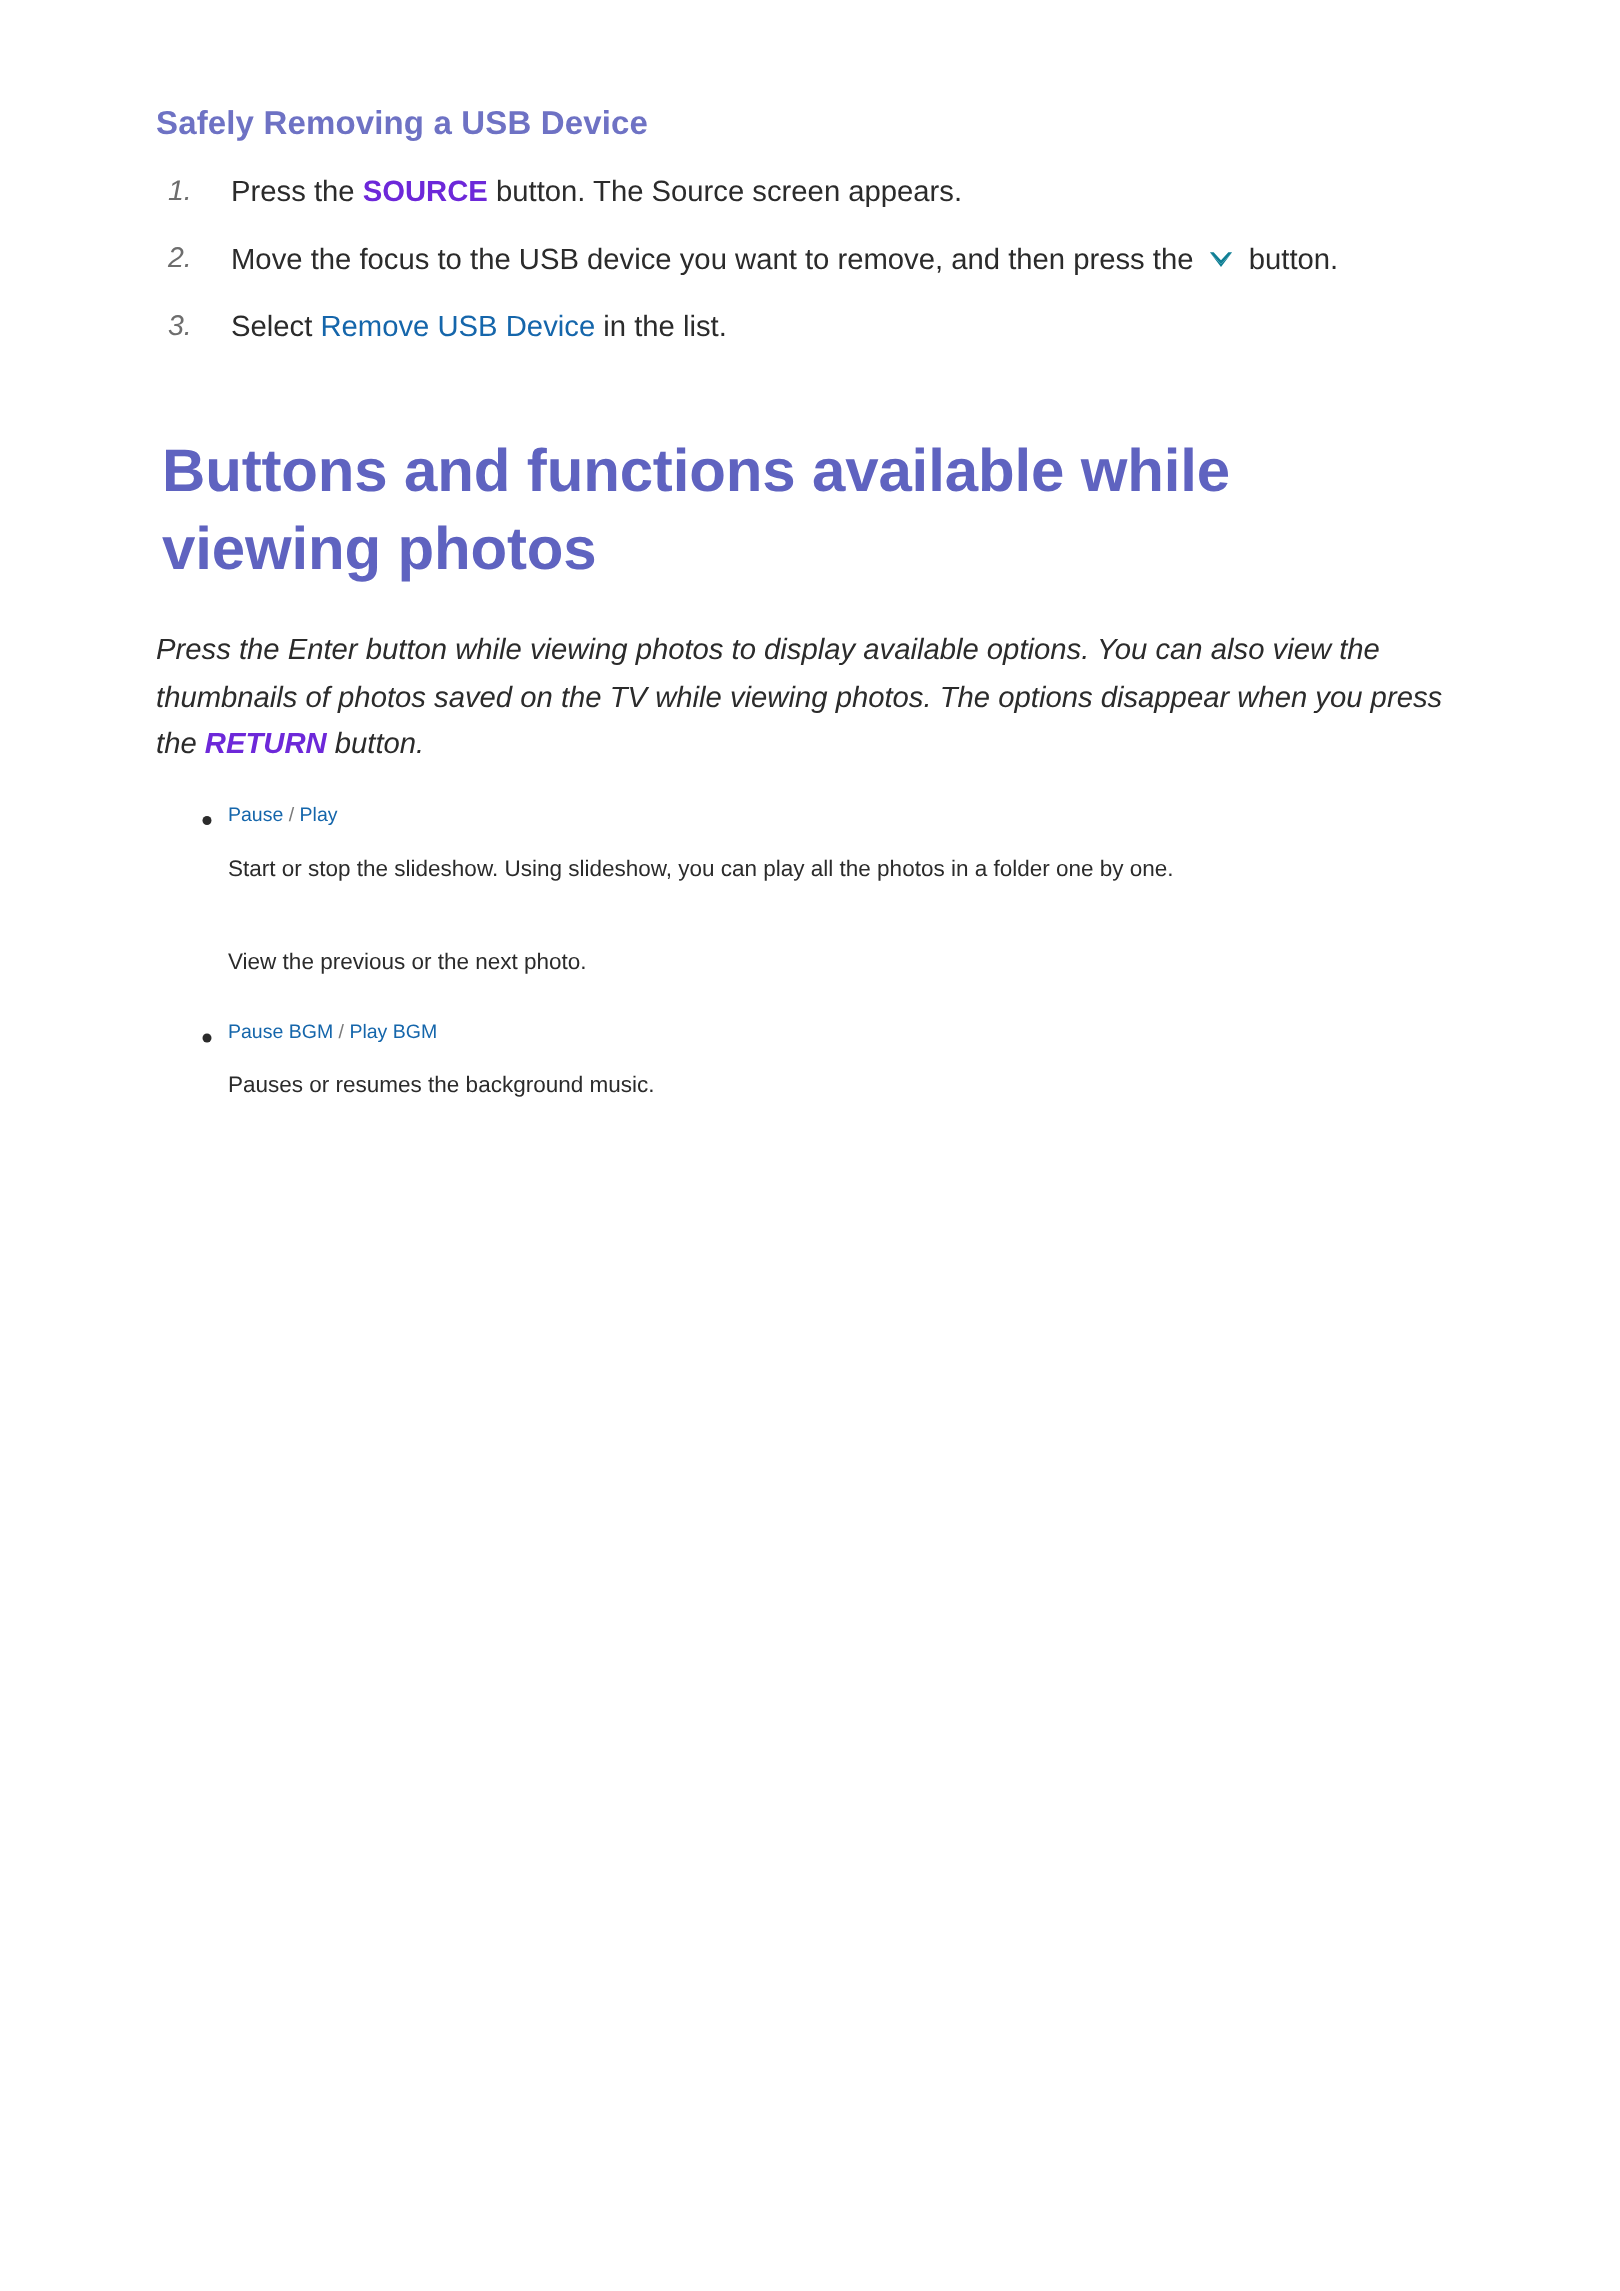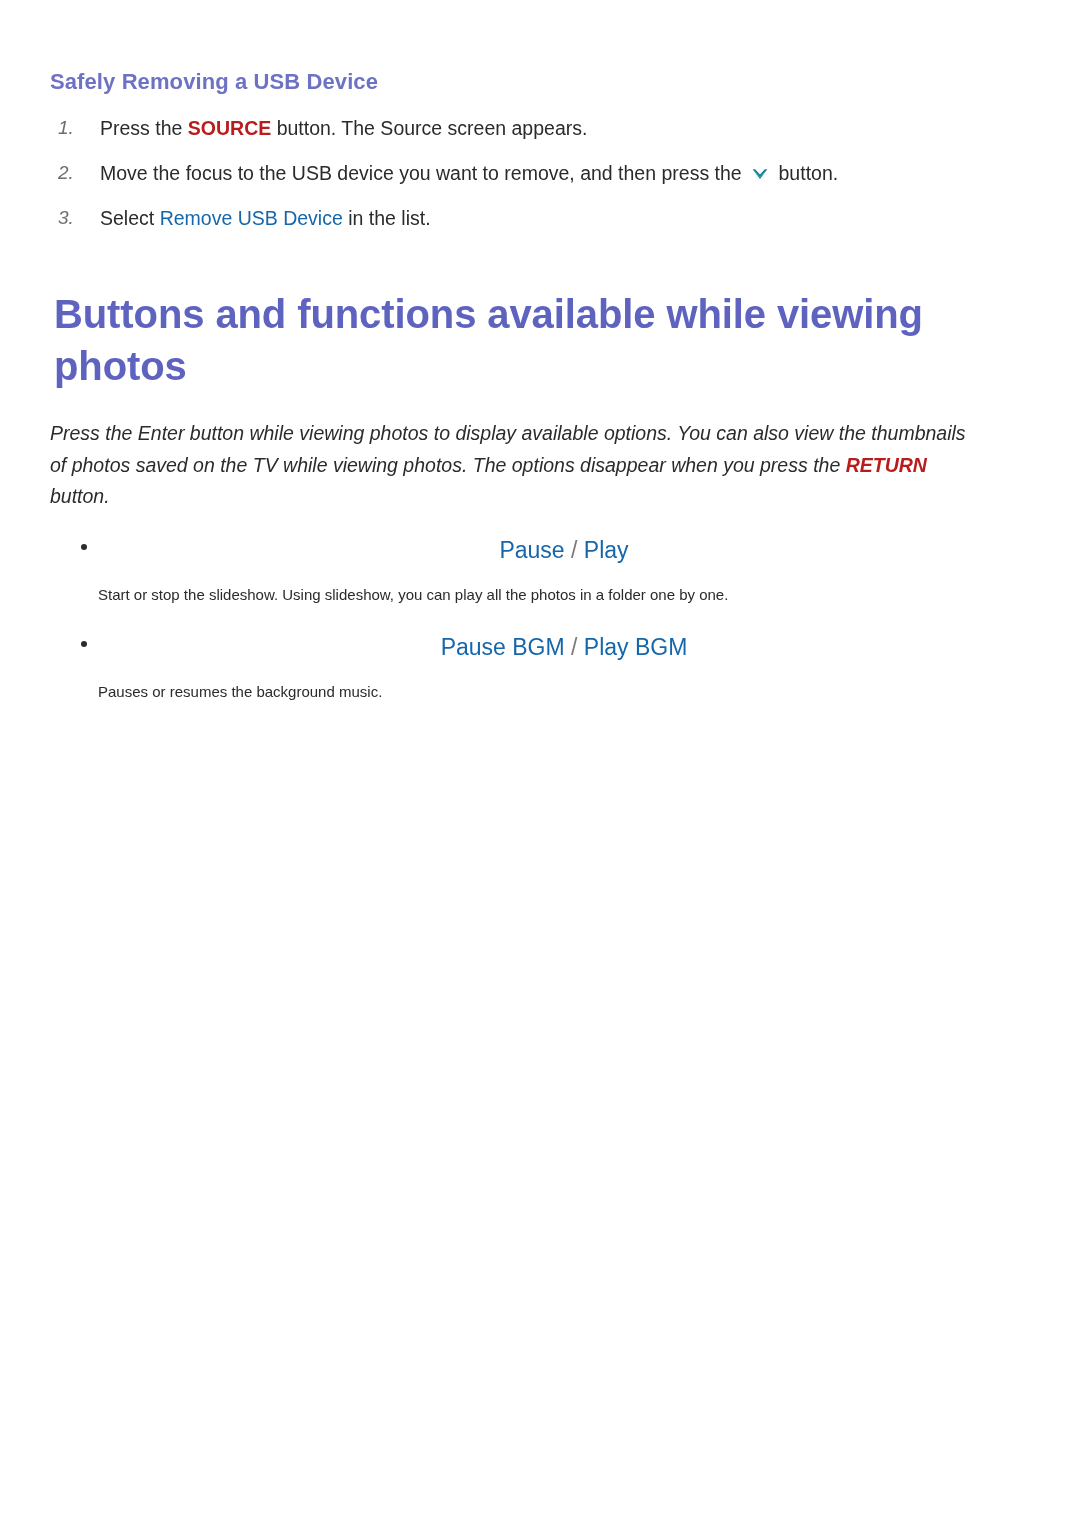--- a/index.html
+++ b/index.html
@@ -14,21 +14,21 @@
     color: #231f20;
     -webkit-font-smoothing: antialiased;
     overflow: hidden;
   }
 
   .page {
     position: relative;
     width: 1080px;
     height: 1525px;
     box-sizing: border-box;
-    padding: 0 50px;
+    padding: 0 104px;
   }
 
   
   .sub-heading {
     font-size: 22px;
     font-weight: bold;
     color: #6e72c4;
     letter-spacing: 0.1px;
     margin: 0;
     padding-top: 68px;
@@ -85,25 +85,24 @@
   
   .options {
     list-style: none;
     margin: 0;
     padding: 20px 0 0 0;
   }
   .option-block { margin-bottom: 6px; }
   .option-term {
     position: relative;
     padding-left: 48px;
-    font-size: 23px;
+    font-size: 13px;
     font-weight: bold;
     line-height: 1.5;
     margin: 0;
-    text-align: center;
   }
   .option-term .bullet {
     position: absolute;
     left: 31px;
     top: 11px;
     width: 6px;
     height: 6px;
     border-radius: 50%;
     background: #2b2b2b;
   }
@@ -112,21 +111,21 @@
     font-size: 15px;
     line-height: 1.5;
     color: #2b2b2b;
     font-weight: normal;
     margin: 0;
     padding-top: 16px;
     padding-bottom: 18px;
   }
 
   
-  .tok-teal   { color: #b91c1c; font-weight: bold; }
+  .tok-teal   { color: #6d28d9; font-weight: bold; }
   .tok-blue   { color: #1566ab; font-weight: normal; }
   .sep        { color: #7a7a7a; font-weight: normal; }
 
   
   .chev-icon {
     display: inline-block;
     vertical-align: -2px;
     margin: 0 3px;
     width: 20px;
     height: 16px;
@@ -152,20 +151,21 @@
   <h1 class="main-heading">Buttons and functions available while viewing photos</h1>
 
   <p class="body-para" id="intro-para"><span>Press the Enter button while viewing photos to display available options. You can also view the thumbnails of photos saved on the TV while viewing photos. The options disappear when you press the </span><span class="tok-teal">RETURN</span><span> button.</span></p>
 
   <div class="options" id="options-list">
       <div class="option-block">
         <div class="option-term"><span class="bullet"></span><span class="tok-blue">Pause</span><span class="sep"> / </span><span class="tok-blue">Play</span></div>
         <div class="option-desc">Start or stop the slideshow. Using slideshow, you can play all the photos in a folder one by one.</div>
       </div>
       <div class="option-block">
+        <div class="option-desc">View the previous or the next photo.</div>
       </div>
       <div class="option-block">
         <div class="option-term"><span class="bullet"></span><span class="tok-blue">Pause BGM</span><span class="sep"> / </span><span class="tok-blue">Play BGM</span></div>
         <div class="option-desc">Pauses or resumes the background music.</div>
       </div>
     </div>
 
 </div>
 
 </body></html>

